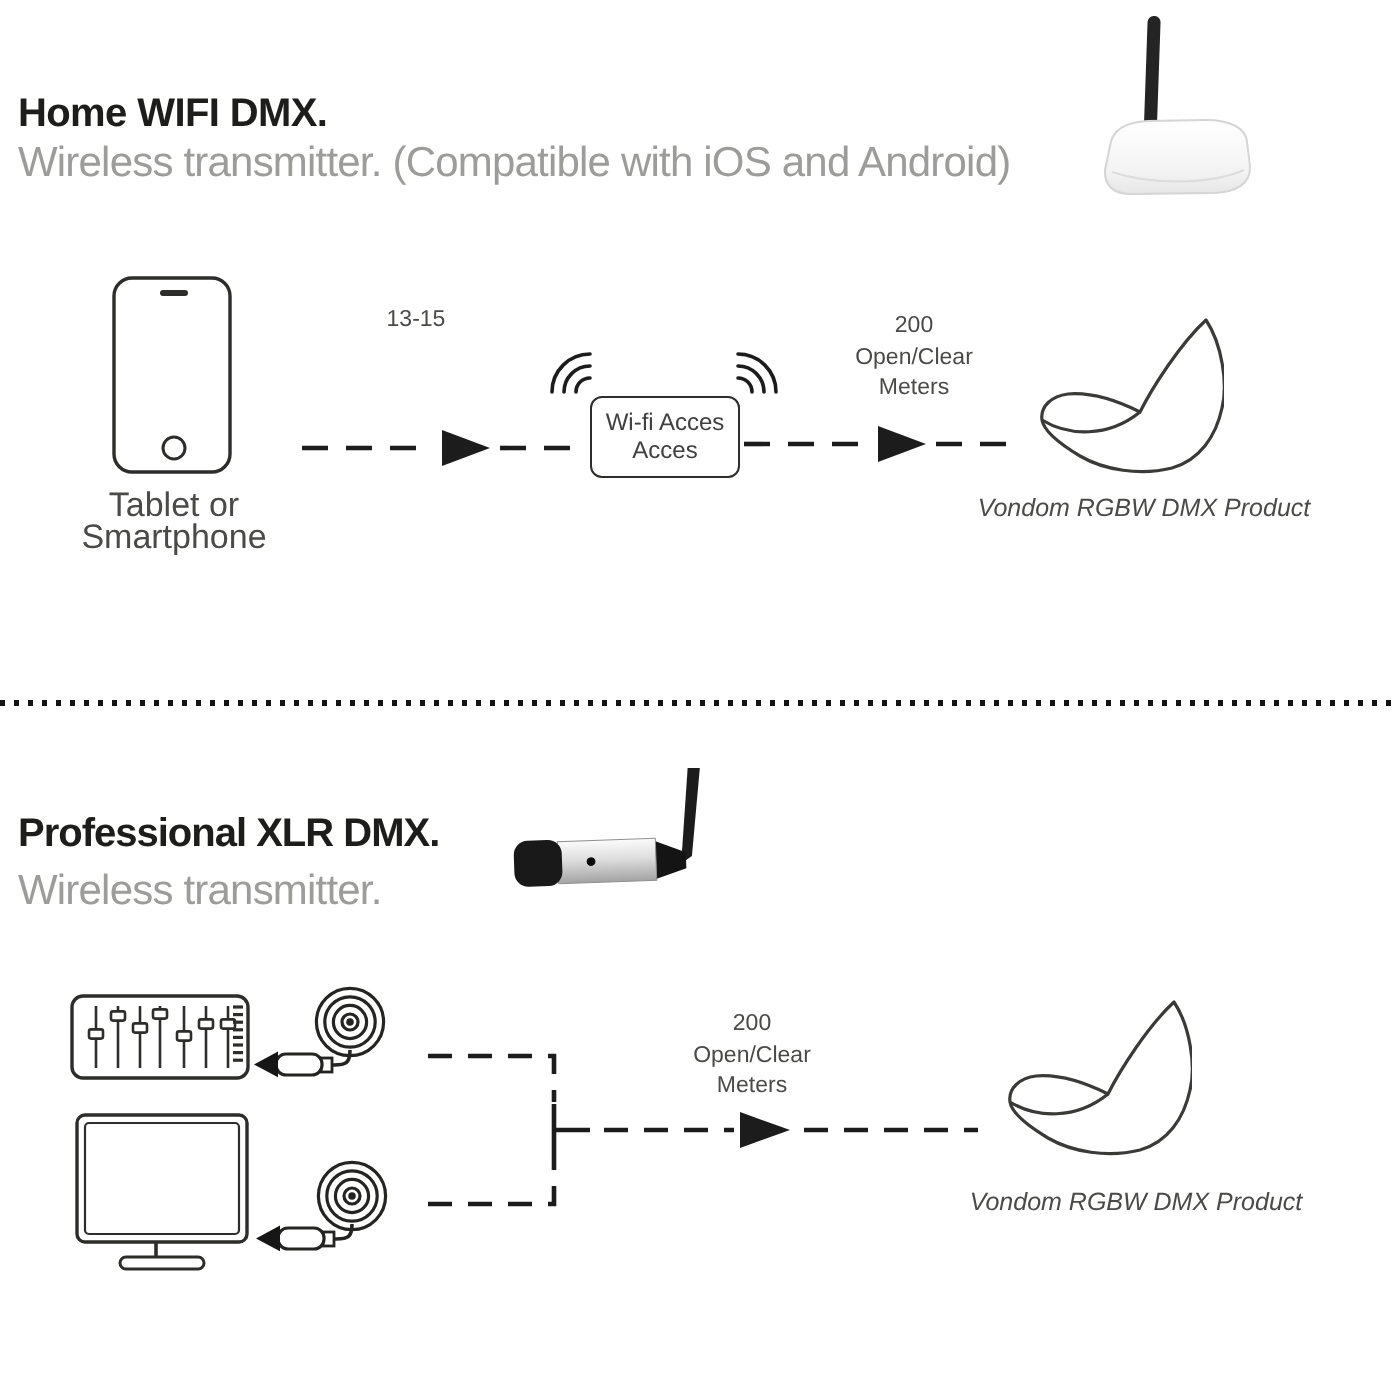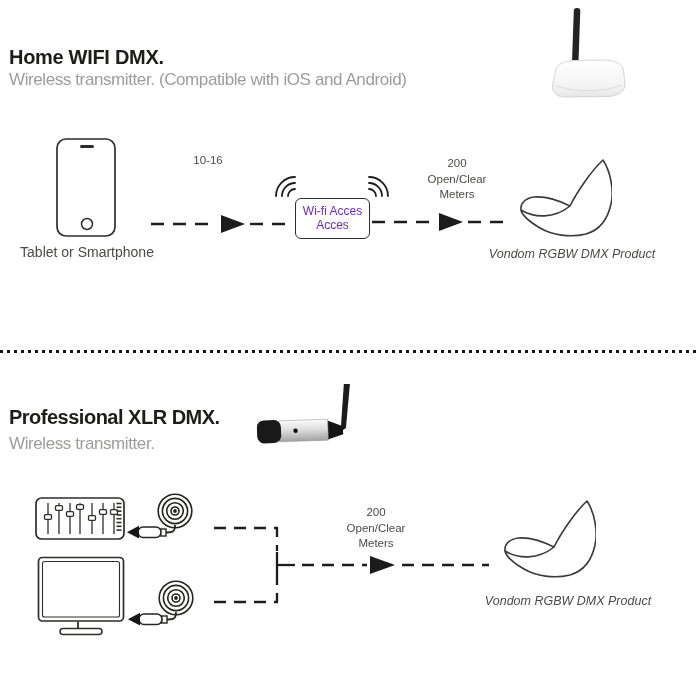--- a/index.html
+++ b/index.html
@@ -2,28 +2,28 @@
 <html><head>
 <meta charset="utf-8">
 <style>
   html,body{margin:0;padding:0;background:#fff;}
   .canvas{
     position:relative;width:700px;height:700px;background:#ffffff;overflow:hidden;
     font-family:"Liberation Sans","DejaVu Sans",sans-serif;
   }
   .abs{position:absolute;}
   .title{font-size:20px;font-weight:bold;color:#1d1d1b;letter-spacing:-0.3px;white-space:nowrap;}
-  .subtitle{font-size:17px;font-weight:400;color:#9c9c9b;letter-spacing:-0.4px;white-space:nowrap;}
-  .lbl{font-size:14px;color:#4a4a48;text-align:center;line-height:15.5px;}
+  .subtitle{font-size:21px;font-weight:400;color:#9c9c9b;letter-spacing:-0.4px;white-space:nowrap;}
+  .lbl{font-size:17px;color:#4a4a48;text-align:center;line-height:15.5px;}
   .lbl.big{font-size:12.5px;font-style:italic;}
   .distance{font-size:11.5px;color:#4a4a48;text-align:center;line-height:15.5px;}
   .ap-box{
     box-sizing:border-box;display:flex;flex-direction:column;align-items:center;justify-content:center;
     width:75px;height:41px;border:1.7px solid #2d2d2b;border-radius:6px;background:#fff;
-    font-size:12px;color:#6d28d9;line-height:13.5px;text-align:center;
+    font-size:12px;color:#404040;line-height:13.5px;text-align:center;
   }
   .divider{
     height:3px;width:700px;
     background-image:repeating-linear-gradient(90deg,#141414 0 2.6px,transparent 2.6px 7px);
   }
   svg{display:block;}
 </style>
 </head>
 <body>
 
@@ -50,21 +50,21 @@
   </svg>
 
   <svg class="abs" style="left:55px;top:137px;" width="62" height="102" viewBox="0 0 62 102">
     <rect x="2" y="2" width="58" height="97" rx="9" fill="#fff" stroke="#2d2d2b" stroke-width="1.7"></rect>
     <rect x="25" y="8" width="14" height="3" rx="1.5" fill="#2d2d2b"></rect>
     <circle cx="32" cy="87" r="5.5" fill="none" stroke="#2d2d2b" stroke-width="1.5"></circle>
   </svg>
   <div class="abs lbl" style="left:7px;top:245px;width:160px;">Tablet or Smartphone</div>
 
   <div class="abs distance" style="left:128px;top:153px;width:160px;">
-    <div>10-16</div>
+    <div>13-15</div>
   </div>
 
   <div class="abs ap-box" style="left:295px;top:198px;">
     <span>Wi-fi Acces</span>
     <span>Acces</span>
   </div>
 
   <div class="abs distance" style="left:377px;top:156px;width:160px;">
     <div>200</div>
     <div>Open/Clear</div>

